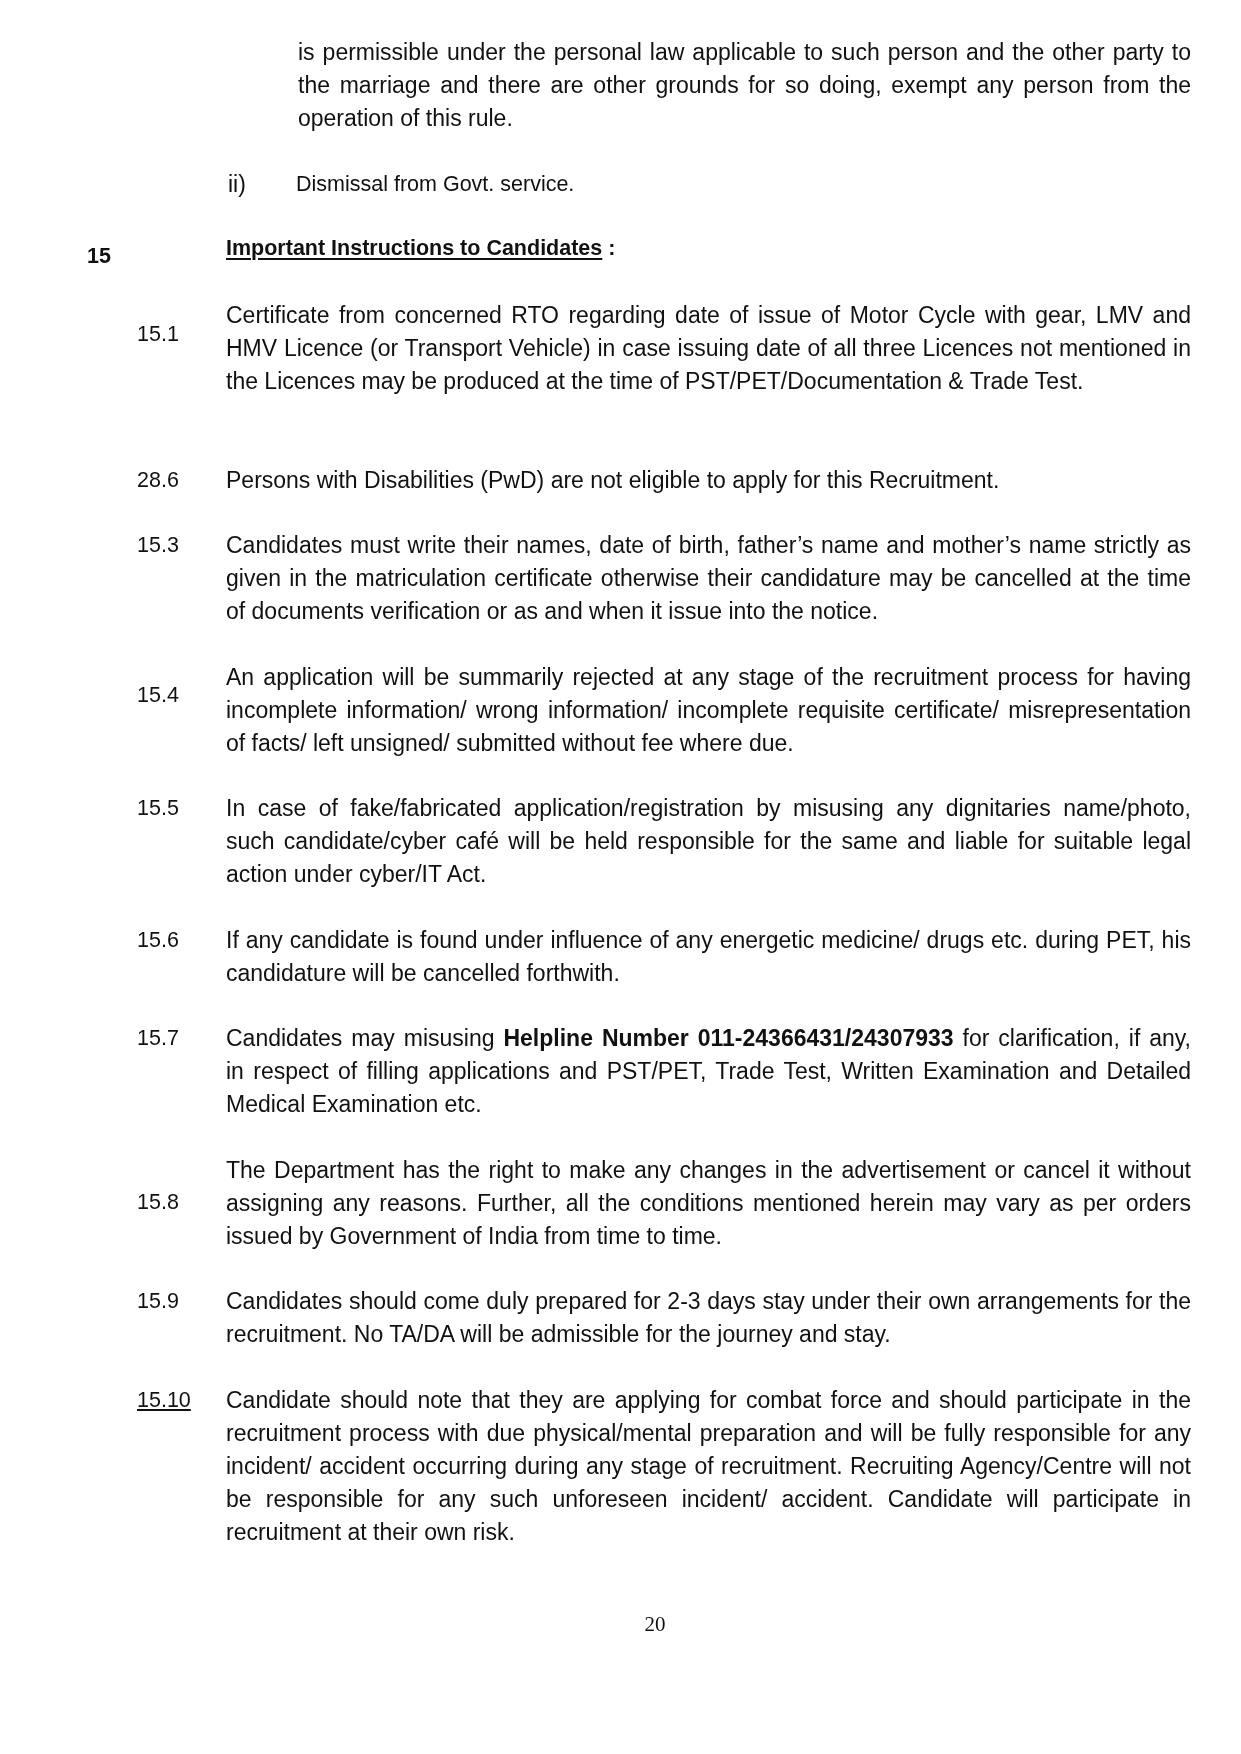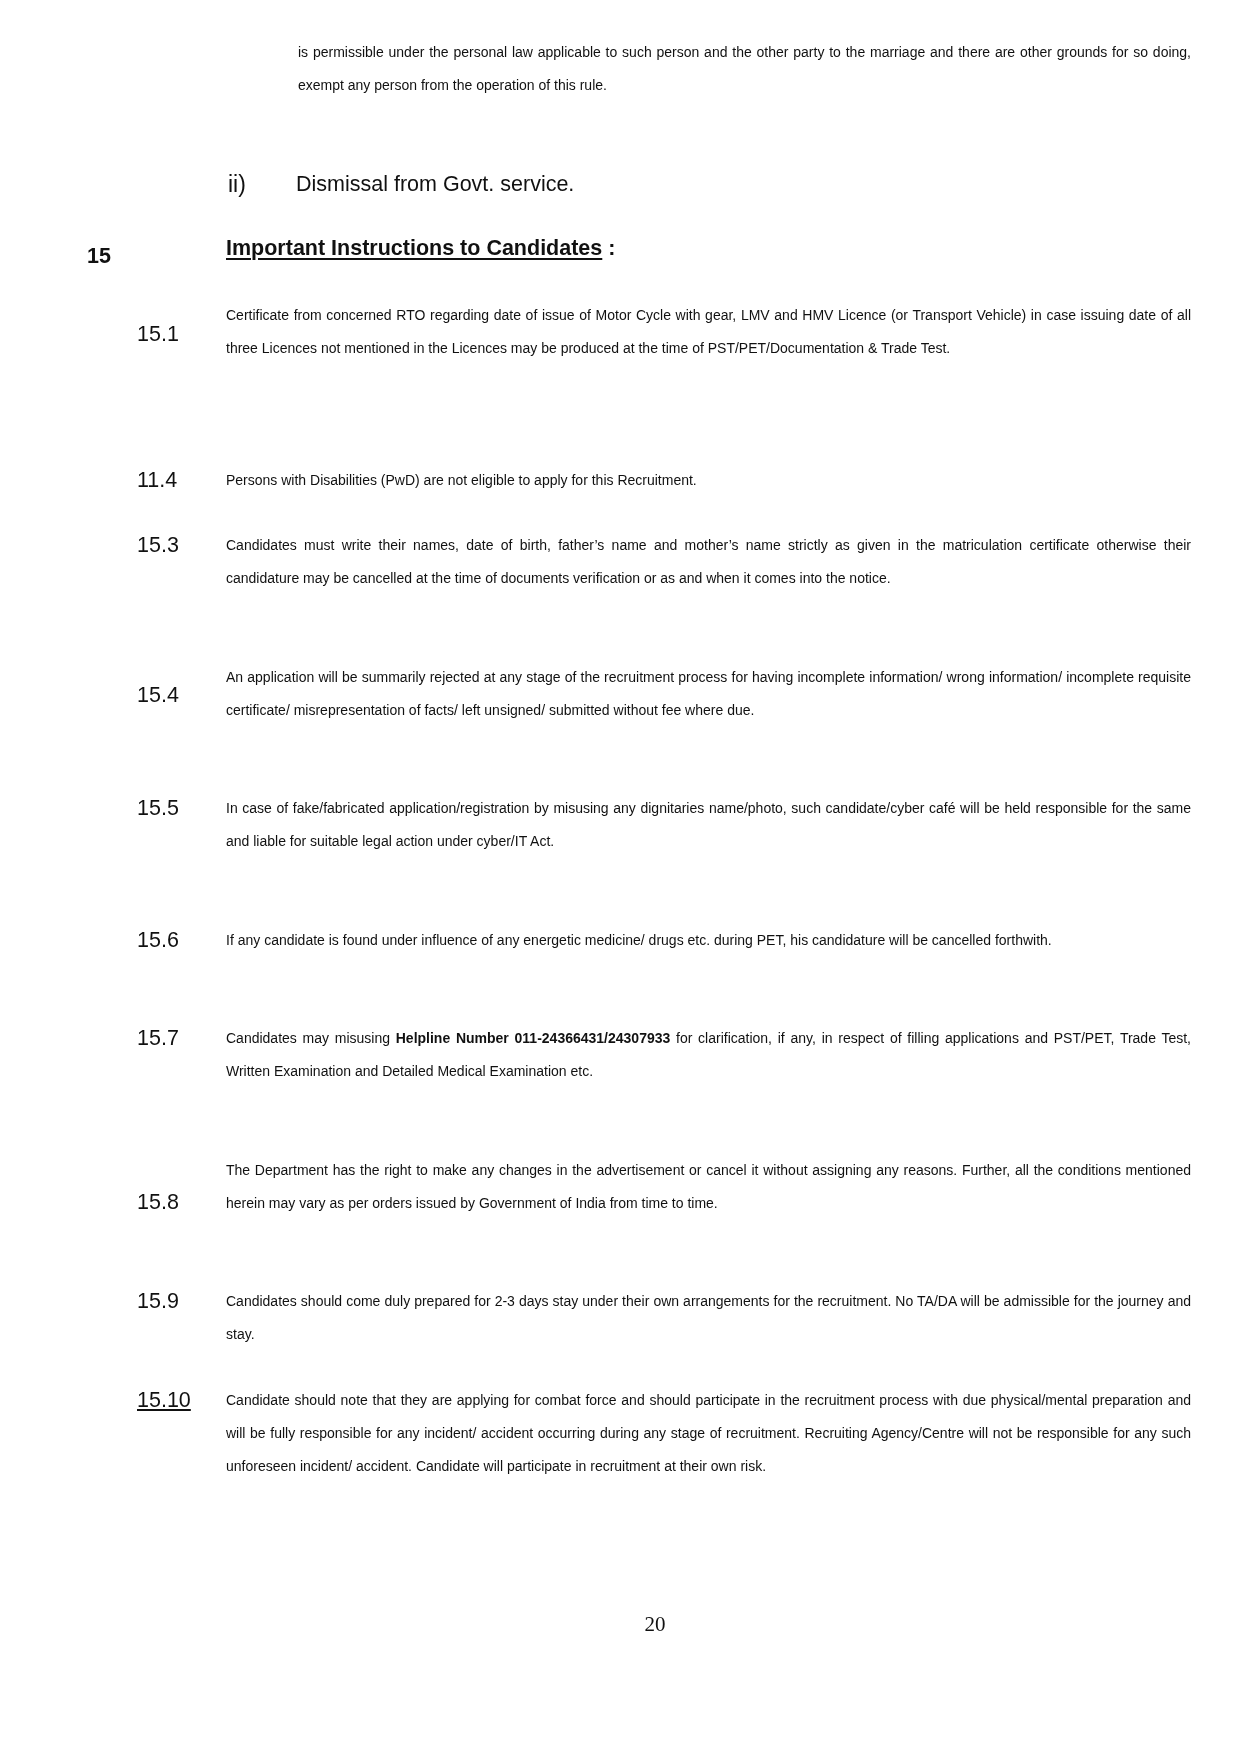--- a/index.html
+++ b/index.html
@@ -1,18 +1,18 @@
 <!DOCTYPE html>
 <html><head>
 <meta charset="utf-8">
 <style>
   html, body { margin: 0; padding: 0; background: #ffffff; }
   body { width: 1241px; height: 1754px; position: relative; overflow: hidden;
          font-family: "Liberation Sans", sans-serif; color: #111111; }
-  .para { position: absolute; left: 226px; width: 965px; font-size: 14px; line-height: 33px;
+  .para { position: absolute; left: 226px; width: 965px; font-size: 23px; line-height: 33px;
           text-align: justify; text-align-last: left; }
   .cont { left: 298px; width: 893px; }
   .num { position: absolute; left: 137px; font-size: 21.5px; line-height: 33px; }
   .sec-num { position: absolute; left: 87px; font-size: 21.5px; line-height: 33px; font-weight: bold; }
   .sec-title { position: absolute; left: 226px; font-size: 21.5px; line-height: 33px; font-weight: bold; }
   .sec-title u { text-decoration: underline; text-underline-offset: 3px; text-decoration-thickness: 2px; }
   .roman { position: absolute; left: 228px; font-size: 23px; line-height: 33px; }
   .roman-text { position: absolute; left: 296px; font-size: 21.5px; line-height: 33px; }
   .pageno { position: absolute; left: 0; width: 1310px; text-align: center; top: 1612px;
             font-family: "Liberation Serif", serif; font-size: 21px; }
@@ -25,25 +25,25 @@
 
 <div class="roman" style="top:168px;">ii)</div>
 <div class="roman-text" style="top:168px;">Dismissal from Govt. service.</div>
 
 <div class="sec-num" style="top:240px;">15</div>
 <div class="sec-title" style="top:232px;"><u>Important Instructions to Candidates</u><span> :</span></div>
 
 <div class="num" style="top:299px;margin-top:19px;">15.1</div>
 <div class="para" style="top:299px;">Certificate from concerned RTO regarding date of issue of Motor Cycle with gear, LMV and HMV Licence (or Transport Vehicle) in case issuing date of all three Licences not mentioned in the Licences may be produced at the time of PST/PET/Documentation &amp; Trade Test.</div>
 
-<div class="num" style="top:464px;">11.4</div>
+<div class="num" style="top:464px;">28.6</div>
 <div class="para" style="top:464px;">Persons with Disabilities (PwD) are not eligible to apply for this Recruitment.</div>
 
 <div class="num" style="top:529px;">15.3</div>
-<div class="para" style="top:529px;">Candidates must write their names, date of birth, father’s name and mother’s name strictly as given in the matriculation certificate otherwise their candidature may be cancelled at the time of documents verification or as and when it comes into the notice.</div>
+<div class="para" style="top:529px;">Candidates must write their names, date of birth, father’s name and mother’s name strictly as given in the matriculation certificate otherwise their candidature may be cancelled at the time of documents verification or as and when it issue into the notice.</div>
 
 <div class="num" style="top:654px;margin-top:25px;">15.4</div>
 <div class="para" style="top:661px;">An application will be summarily rejected at any stage of the recruitment process for having incomplete information/ wrong information/ incomplete requisite certificate/ misrepresentation of facts/ left unsigned/ submitted without fee where due.</div>
 
 <div class="num" style="top:792px;">15.5</div>
 <div class="para" style="top:792px;">In case of fake/fabricated application/registration by misusing any dignitaries name/photo, such candidate/cyber café will be held responsible for the same and liable for suitable legal action under cyber/IT Act.</div>
 
 <div class="num" style="top:924px;">15.6</div>
 <div class="para" style="top:924px;">If any candidate is found under influence of any energetic medicine/ drugs etc. during PET, his candidature will be cancelled forthwith.</div>
 

